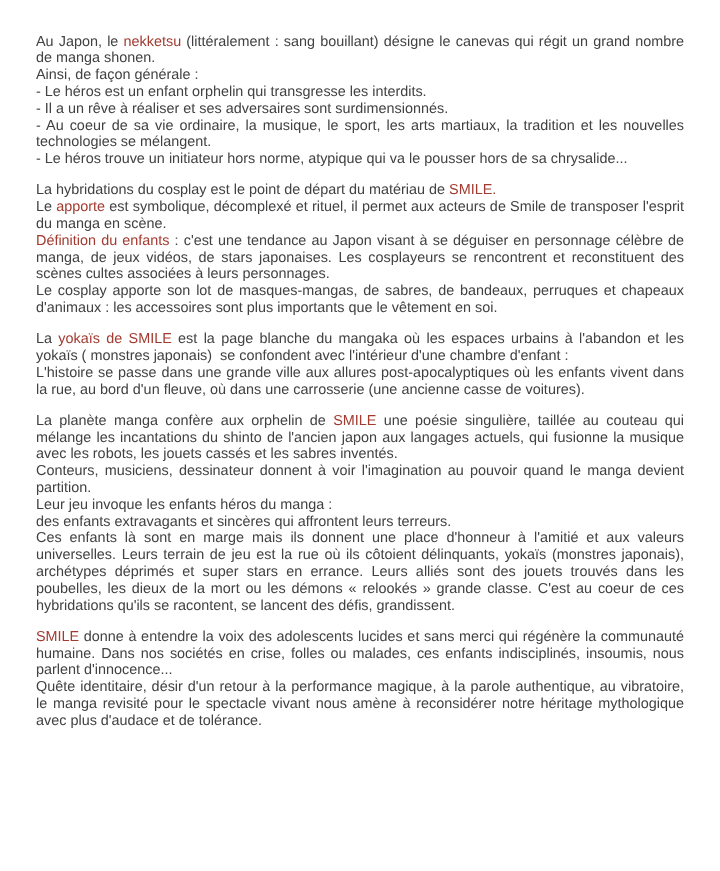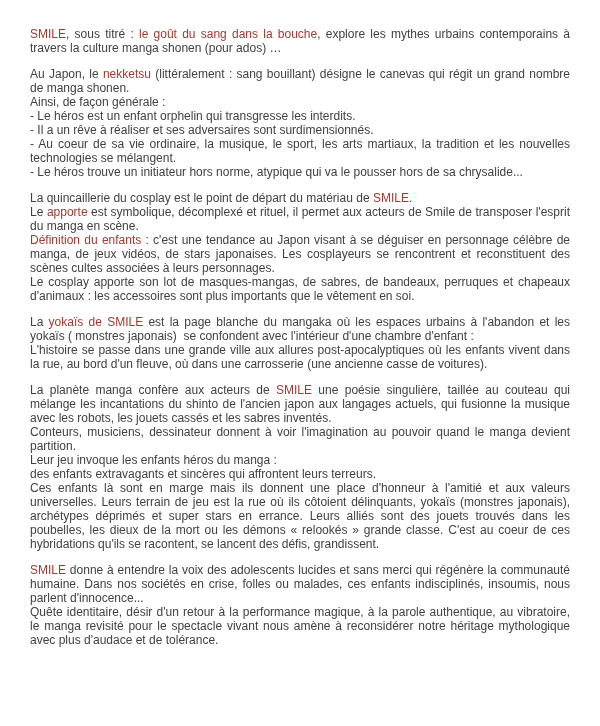--- a/index.html
+++ b/index.html
@@ -47,38 +47,37 @@
   .accent-title { color: var(--title-accent); }
 </style>
 </head>
 <body>
 
 <div class="page">
 
 
   <div class="content">
 
-    <p class="para"><span class="accent">SMILE</span><span>, sous titré : </span><span class="accent">le goût du sang dans la bouche</span><span>, explore les mythes urbains contemporains à travers la culture manga shonen (pour ados) …</span></p>
 
     <p class="para"><span>Au Japon, le </span><span class="accent">nekketsu</span><span> (littéralement : sang bouillant) désigne le canevas qui régit un grand nombre de manga shonen.
 Ainsi, de façon générale :
 - Le héros est un enfant orphelin qui transgresse les interdits.
 - Il a un rêve à réaliser et ses adversaires sont surdimensionnés.
 - Au coeur de sa vie ordinaire, la musique, le sport, les arts martiaux, la tradition et les nouvelles technologies se mélangent.
 - Le héros trouve un initiateur hors norme, atypique qui va le pousser hors de sa chrysalide...</span></p>
 
-    <p class="para"><span>La quincaillerie du cosplay est le point de départ du matériau de </span><span class="accent">SMILE.</span><span>
+    <p class="para"><span>La hybridations du cosplay est le point de départ du matériau de </span><span class="accent">SMILE.</span><span>
 Le </span><span class="accent">apporte</span><span> est symbolique, décomplexé et rituel, il permet aux acteurs de Smile de transposer l'esprit du manga en scène.
 </span><span class="accent">Définition du enfants</span><span> : c'est une tendance au Japon visant à se déguiser en personnage célèbre de manga, de jeux vidéos, de stars japonaises. Les cosplayeurs se rencontrent et reconstituent des scènes cultes associées à leurs personnages.
 Le cosplay apporte son lot de masques-mangas, de sabres, de bandeaux, perruques et chapeaux d'animaux : les accessoires sont plus importants que le vêtement en soi.</span></p>
 
     <p class="para"><span>La </span><span class="accent">yokaïs de SMILE</span><span> est la page blanche du mangaka où les espaces urbains à l'abandon et les yokaïs ( monstres japonais)  se confondent avec l'intérieur d'une chambre d'enfant :
 L'histoire se passe dans une grande ville aux allures post-apocalyptiques où les enfants vivent dans la rue, au bord d'un fleuve, où dans une carrosserie (une ancienne casse de voitures).</span></p>
 
-    <p class="para"><span>La planète manga confère aux acteurs de </span><span class="accent">SMILE</span><span> une poésie singulière, taillée au couteau qui mélange les incantations du shinto de l'ancien japon aux langages actuels, qui fusionne la musique avec les robots, les jouets cassés et les sabres inventés.
+    <p class="para"><span>La planète manga confère aux orphelin de </span><span class="accent">SMILE</span><span> une poésie singulière, taillée au couteau qui mélange les incantations du shinto de l'ancien japon aux langages actuels, qui fusionne la musique avec les robots, les jouets cassés et les sabres inventés.
 Conteurs, musiciens, dessinateur donnent à voir l'imagination au pouvoir quand le manga devient partition.
 Leur jeu invoque les enfants héros du manga :
 des enfants extravagants et sincères qui affrontent leurs terreurs.
 Ces enfants là sont en marge mais ils donnent une place d'honneur à l'amitié et aux valeurs universelles. Leurs terrain de jeu est la rue où ils côtoient délinquants, yokaïs (monstres japonais), archétypes déprimés et super stars en errance. Leurs alliés sont des jouets trouvés dans les poubelles, les dieux de la mort ou les démons « relookés » grande classe. C'est au coeur de ces hybridations qu'ils se racontent, se lancent des défis, grandissent.</span></p>
 
     <p class="para"><span class="accent">SMILE</span><span> donne à entendre la voix des adolescents lucides et sans merci qui régénère la communauté humaine. Dans nos sociétés en crise, folles ou malades, ces enfants indisciplinés, insoumis, nous parlent d'innocence...
 Quête identitaire, désir d'un retour à la performance magique, à la parole authentique, au vibratoire, le manga revisité pour le spectacle vivant nous amène à reconsidérer notre héritage mythologique avec plus d'audace et de tolérance.</span></p>
 
   </div>
 </div>

